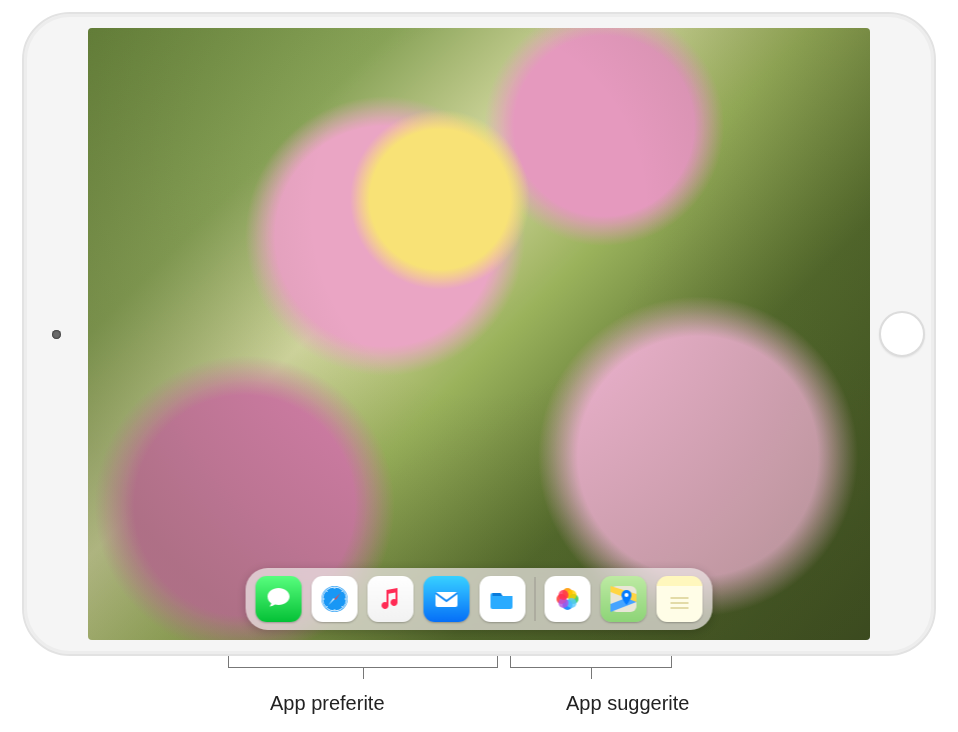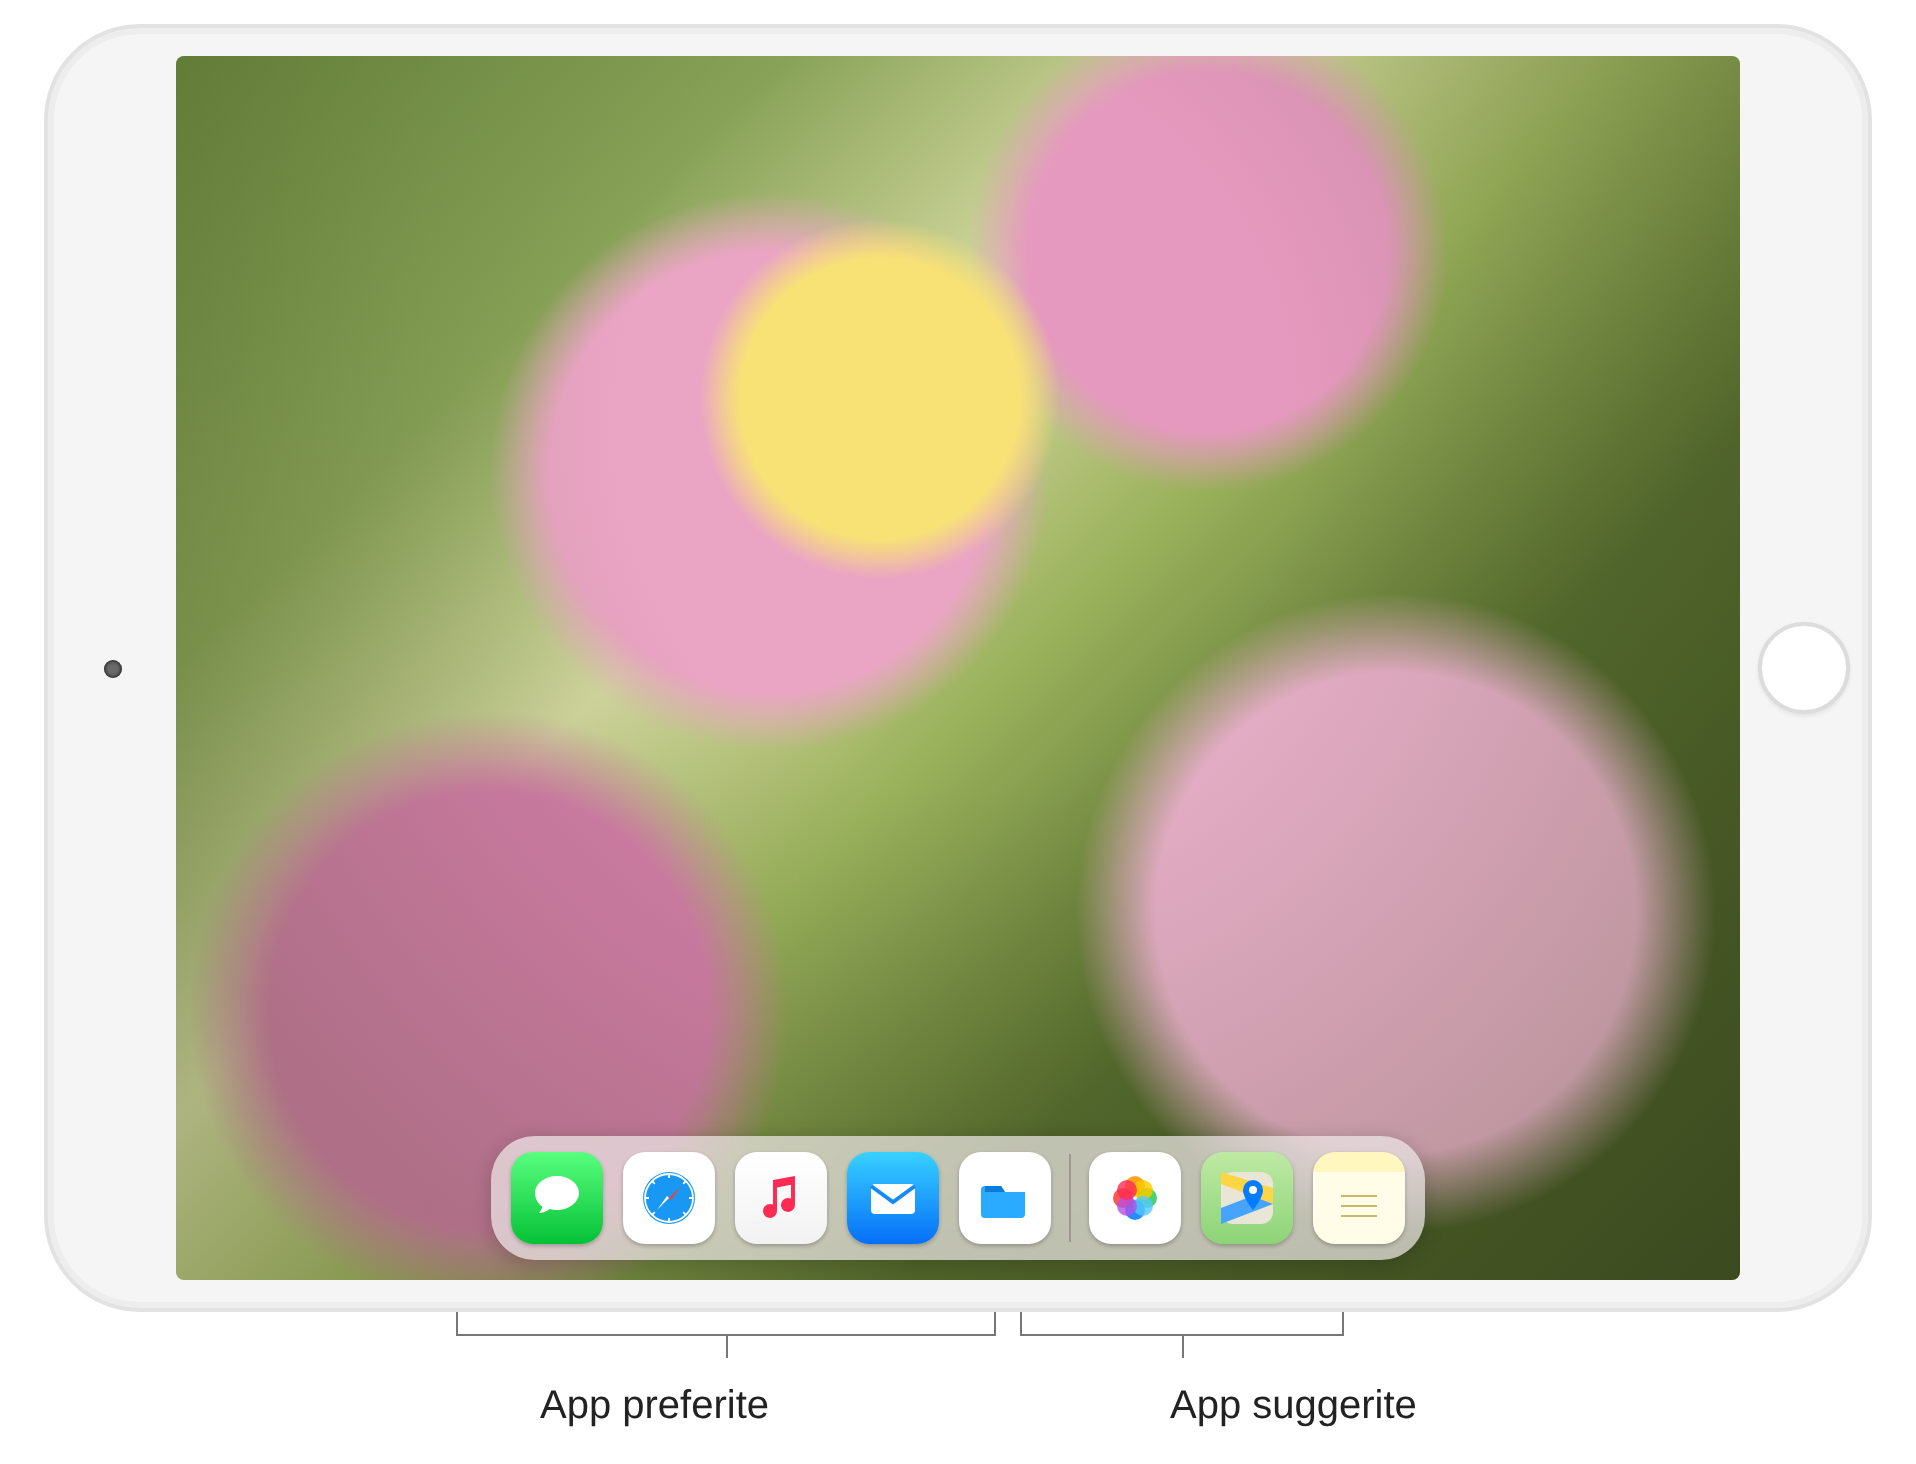--- a/index.html
+++ b/index.html
@@ -204,21 +204,21 @@
   <div class="bezel-right">
     <div class="home-button"></div>
   </div>
 </div>
 
 <div class="callouts">
   <div class="bracket" style="left:228px; width:270px;"></div>
   <div class="callout-label" style="left:270px;">App preferite</div>
 
   <div class="bracket" style="left:510px; width:162px;"></div>
-  <div class="callout-label" style="left:585px;">App suggerite</div>
+  <div class="callout-label" style="left:566px;">App suggerite</div>
 </div>
 
 <svg width="0" height="0" style="position:absolute">
   <defs>
     <g id="svg-messages">
         <path fill="#fff" d="M15 4c6 0 11 3.8 11 8.5S21 21 15 21c-1.3 0-2.5-.2-3.6-.5-1.6 1.3-3.9 1.9-5.4 2 .9-1 1.5-2.2 1.7-3.2C5.4 17.8 4 15.3 4 12.5 4 7.8 9 4 15 4z"></path>
       </g>
     <g id="svg-safari">
       <circle cx="15" cy="15" r="13" fill="#1e96f0"></circle>
       <circle cx="15" cy="15" r="12" fill="none" stroke="#fff" stroke-width=".9"></circle>

